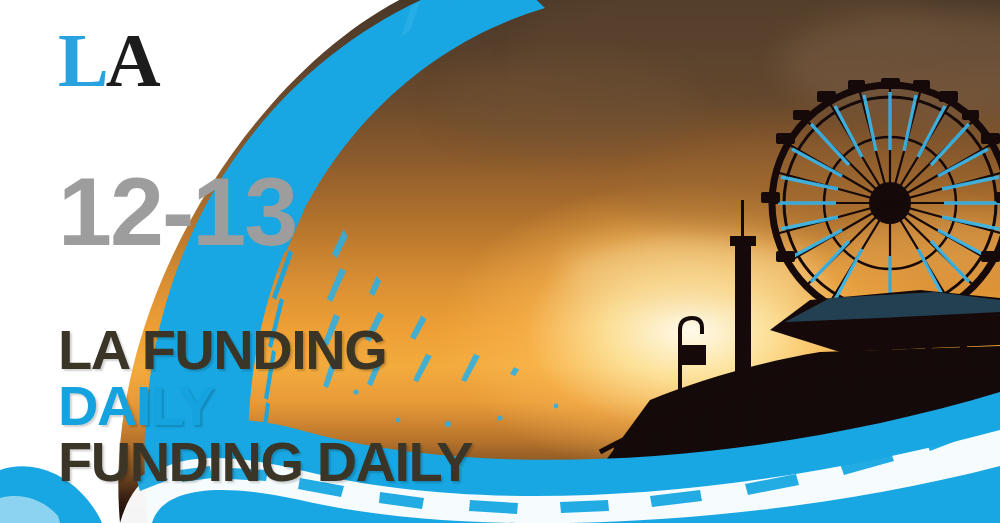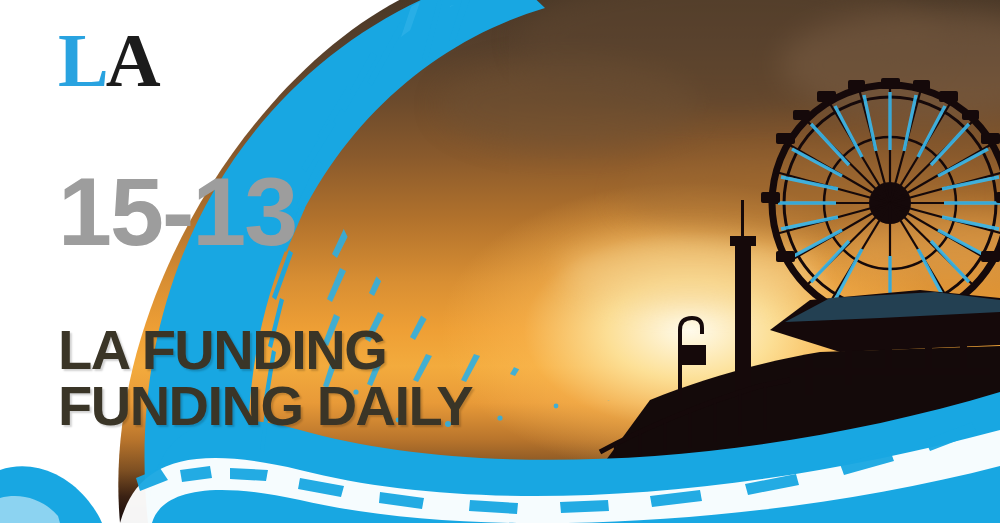--- a/index.html
+++ b/index.html
@@ -416,21 +416,22 @@
     </g>
   </svg>
 
   <div class="content">
 
     <div class="logo">
       <span class="logo-la logo-l">L</span>
         <span class="logo-la logo-a">A</span>
     </div>
 
-    <div class="date">15-13</div>
+    <div class="date">12-13</div>
 
     <div class="headline">
       <div class="hl-line hl-dark">LA FUNDING</div>
+      <div class="hl-line hl-blue">DAILY</div>
       <div class="hl-line hl-dark">FUNDING DAILY</div>
     </div>
 
   </div>
 </div>
 
 </body></html>

